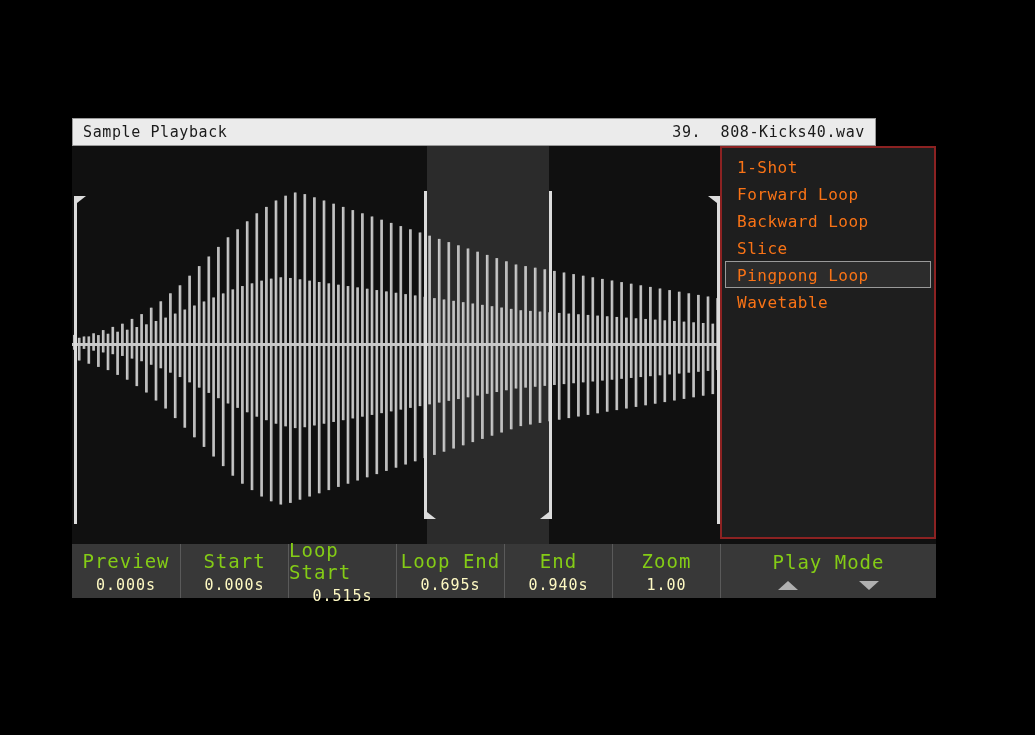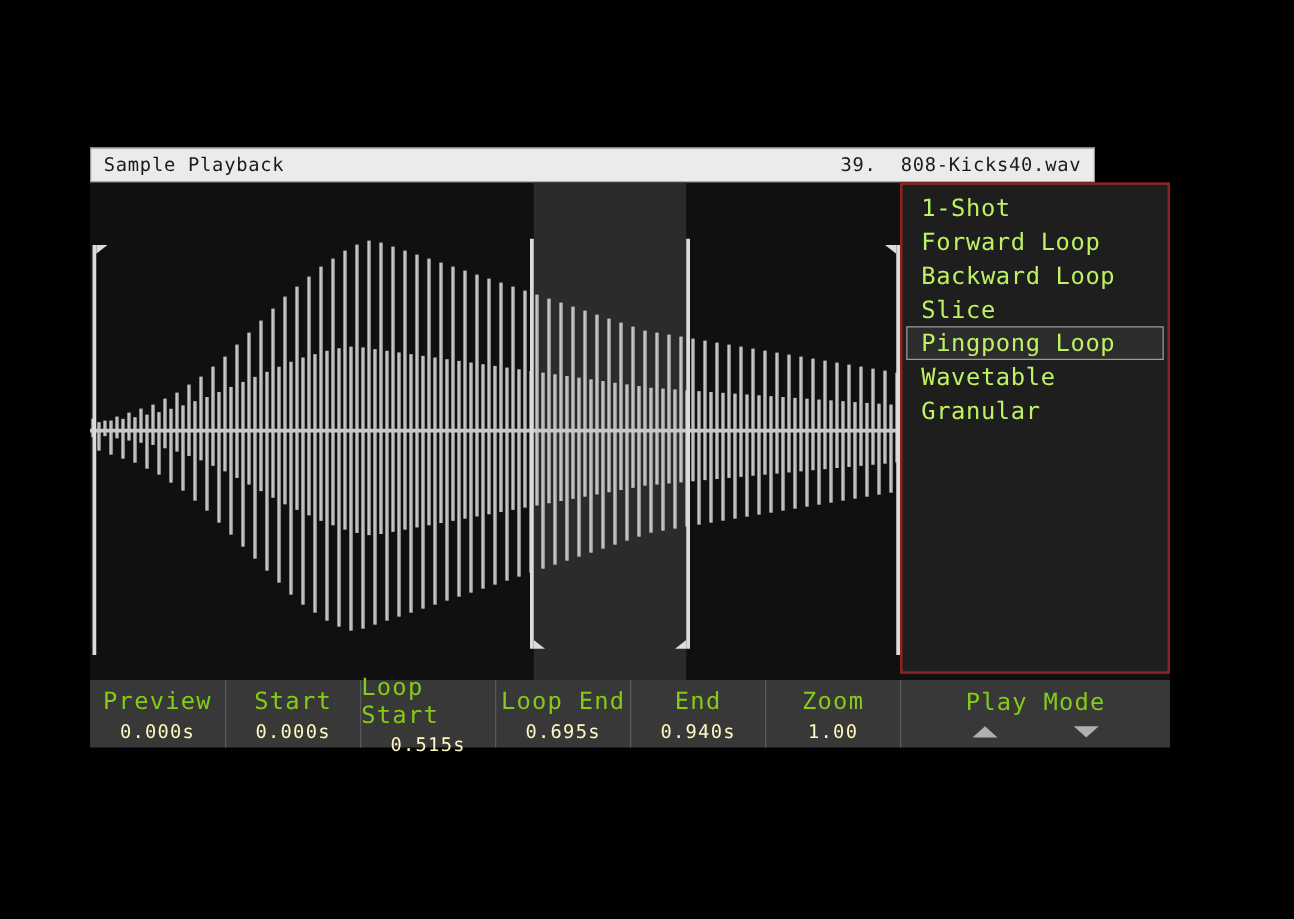--- a/index.html
+++ b/index.html
@@ -113,22 +113,22 @@
     background: #1e1e1e;
     border: 2px solid #8c2222;
     box-sizing: border-box;
     padding-top: 5px;
     z-index: 20;
   }
   .dd-item {
     height: 27px;
     line-height: 27px;
     padding-left: 11px;
-    font-size: 19px;
-    color: #bef264;
+    font-size: 16px;
+    color: #f97316;
     letter-spacing: 0.5px;
     box-sizing: border-box;
     border: 1px solid transparent;
     margin: 0 3px;
   }
   .dd-item.selected {
     background: #2c2c2c;
     border: 1px solid #9a9a9a;
   }
 
@@ -587,21 +587,20 @@
 
   </div>
 
   <div id="dropdown" style="border-color: rgb(140, 34, 34);">
       <div class="dd-item"><span>1-Shot</span></div>
       <div class="dd-item"><span>Forward Loop</span></div>
       <div class="dd-item"><span>Backward Loop</span></div>
       <div class="dd-item"><span>Slice</span></div>
       <div class="dd-item selected"><span>Pingpong Loop</span></div>
       <div class="dd-item"><span>Wavetable</span></div>
-      <div class="dd-item"><span>Granular</span></div>
     </div>
 
   <div id="parambar">
       <div class="param" style="width: 109px;">
         <div class="p-label">Preview</div>
         <div class="p-value">0.000s</div>
       </div>
       <div class="param" style="width: 108px;">
         <div class="p-label">Start</div>
         <div class="p-value">0.000s</div>

